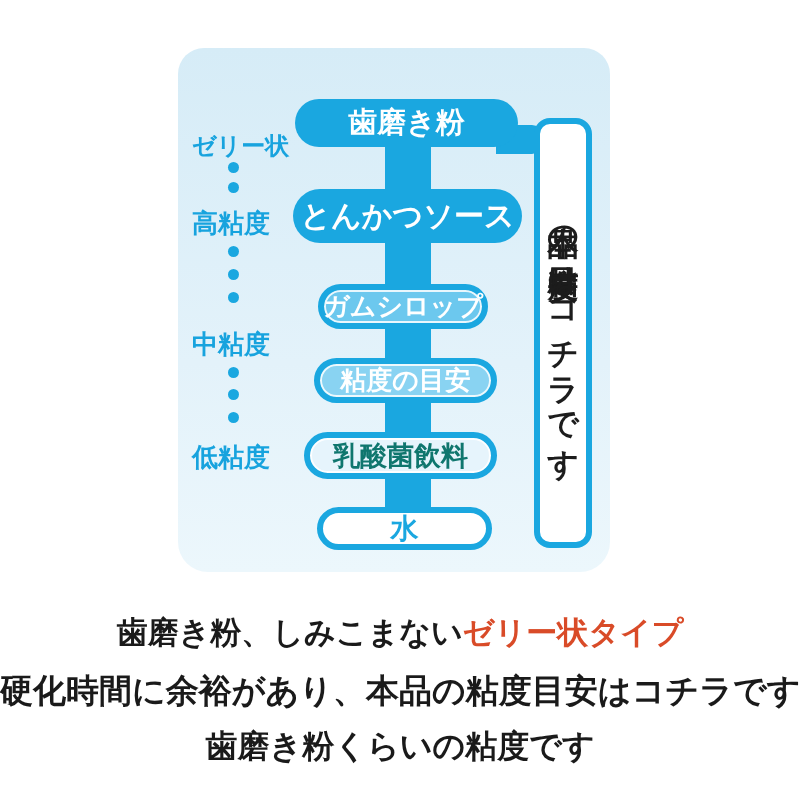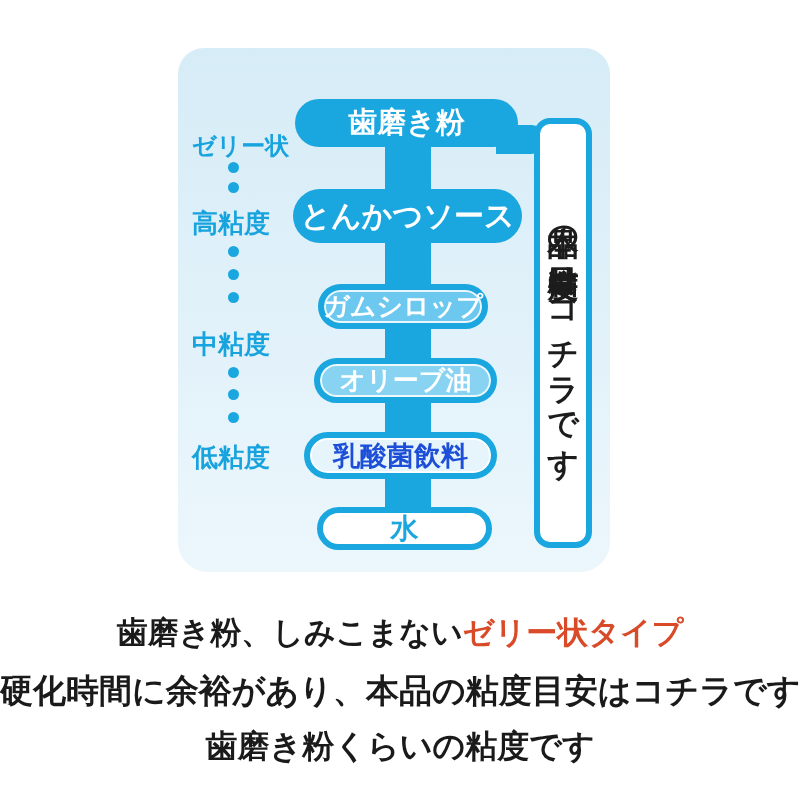--- a/index.html
+++ b/index.html
@@ -36,21 +36,21 @@
     position:absolute;box-sizing:border-box;border-radius:999px;
     display:flex;align-items:center;justify-content:center;
     font-weight:bold;white-space:nowrap;
   }
   .pill-1{left:117px;top:51px;width:223px;height:48px;background:#1aa7e0;color:#fff;font-size:29px;}
   .pill-2{left:115px;top:141px;width:229px;height:54px;background:#1aa7e0;color:#fff;font-size:30px;}
   .pill-3{left:140px;top:236px;width:170px;height:45px;background:#6cc8ee;color:#fff;font-size:26px;
           border:6px solid #1aa7e0;box-shadow:inset 0 0 0 2px rgba(255,255,255,.85);}
   .pill-4{left:136px;top:310px;width:183px;height:45px;background:#89d3f2;color:#fff;font-size:26px;
           border:6px solid #1aa7e0;box-shadow:inset 0 0 0 2px rgba(255,255,255,.85);}
-  .pill-5{left:126px;top:384px;width:193px;height:47px;background:#e6f4fc;color:#1d4ed8;font-size:27px;
+  .pill-5{left:126px;top:384px;width:193px;height:47px;background:#e6f4fc;color:#0f766e;font-size:27px;
           border:6px solid #1aa7e0;box-shadow:inset 0 0 0 2px rgba(255,255,255,.9);}
   .pill-6{left:139px;top:459px;width:175px;height:43px;background:#ffffff;color:#1aa7e0;font-size:28px;
           border:6px solid #1aa7e0;}
   
   .scale-label{
     position:absolute;left:14px;color:#17a3de;font-weight:bold;font-size:26px;white-space:nowrap;
   }
   .lbl-0{top:82px;font-size:24px;}
   .lbl-1{top:158px;}
   .lbl-2{top:279px;}
@@ -83,21 +83,21 @@
 <body>
 
 <div class="panel">
   <div class="trunk"></div>
   <div class="banner-arm"></div>
 
 
   <div class="pill pill-1">歯磨き粉</div>
   <div class="pill pill-3">ガムシロップ</div>
   <div class="pill pill-2">とんかつソース</div>
-  <div class="pill pill-4">オリーブ油</div>
+  <div class="pill pill-4">粘度の目安</div>
   <div class="pill pill-5">乳酸菌飲料</div>
   <div class="pill pill-6">水</div>
 
   <div class="scale-label lbl-1">高粘度</div>
   <div class="scale-label lbl-0">ゼリー状</div>
   <div class="scale-label lbl-2">中粘度</div>
   <div class="scale-label lbl-3">低粘度</div>
 
   <div class="dot d0"></div>
   <div class="dot d1"></div>

